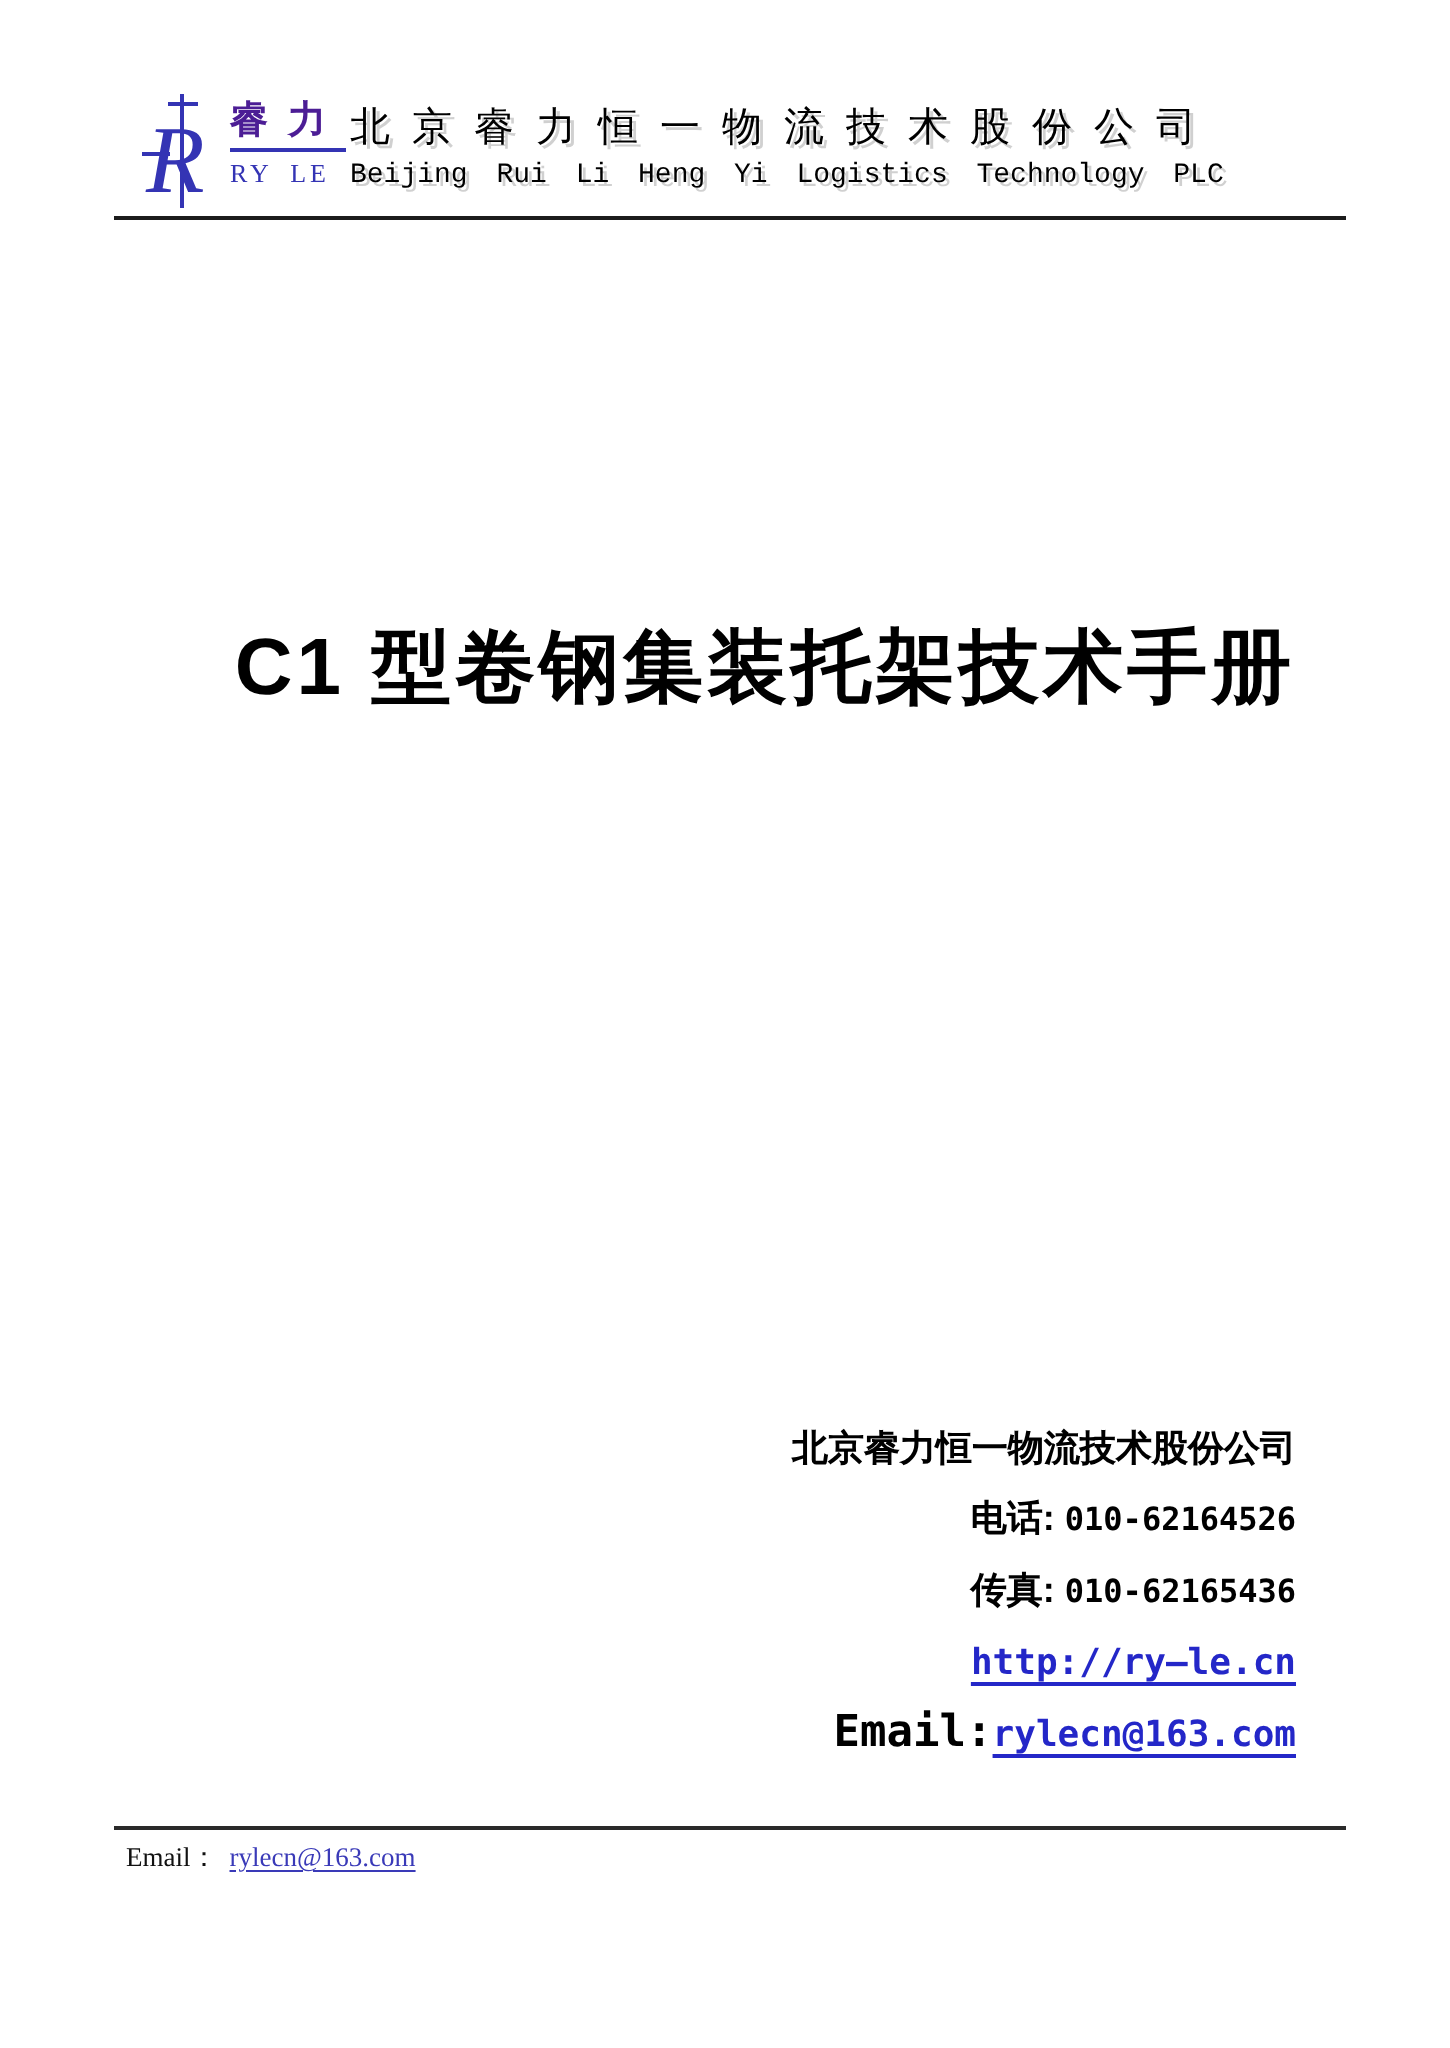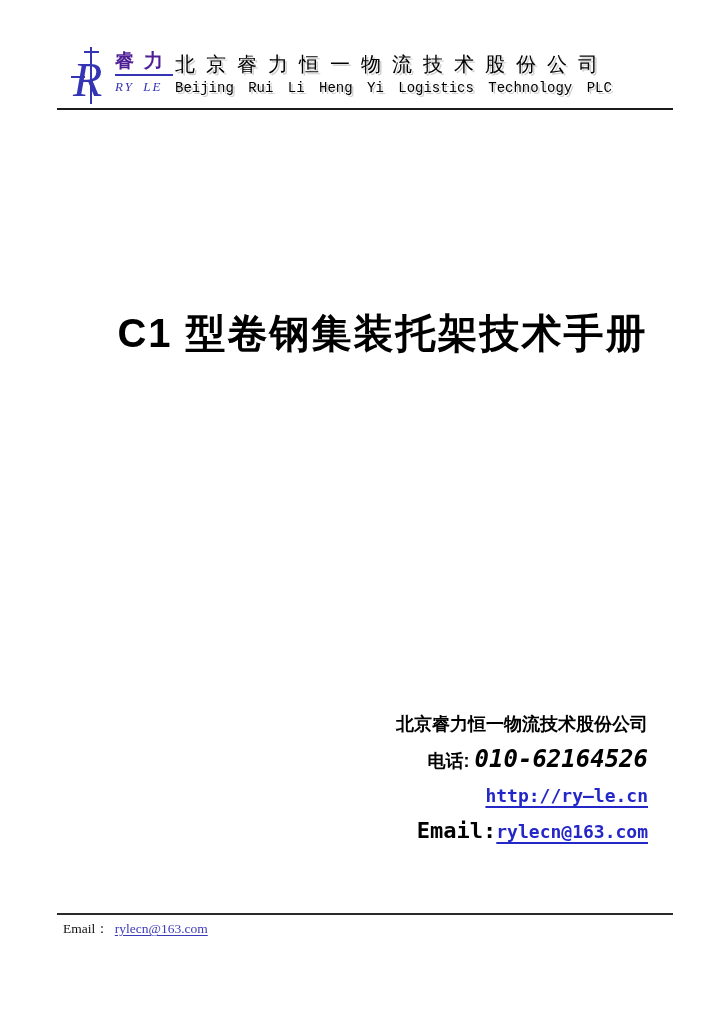--- a/index.html
+++ b/index.html
@@ -31,21 +31,20 @@
     line-height: 20px;
   }
   .logo-en {
     font-size: 13px;
     letter-spacing: 2px;
     word-spacing: 4px;
     color: #3434b4;
     font-family: "Liberation Serif", serif;
     margin-top: 3px;
     white-space: nowrap;
-    font-style: italic;
   }
 
   .company-names { position: absolute; top: 8px; left: 105px; width: 440px; }
   .company-cn {
     font-size: 20px;
     letter-spacing: 11px;
     white-space: nowrap;
     font-weight: 500;
     text-shadow: 2px 2px 0 rgba(150,150,150,0.45);
     line-height: 24px;
@@ -93,22 +92,21 @@
     line-height: 22px;
     white-space: nowrap;
     font-family: "Liberation Sans", sans-serif;
     font-weight: bold;
     font-size: 18px;
     color: #000;
   }
   .contact .mono {
     font-family: "DejaVu Sans Mono", monospace;
     font-weight: bold;
-    font-size: 24px;
-    font-style: italic;
+    font-size: 16px;
   }
   .contact .link {
     color: #2427c8;
     text-decoration: underline;
     text-decoration-thickness: 2px;
     text-underline-offset: 4px;
     font-family: "DejaVu Sans Mono", monospace;
     font-weight: bold;
     font-size: 18px;
     cursor: pointer;
@@ -173,20 +171,23 @@
   <div class="header-rule"></div>
 
   <h1 class="doc-title">C1 型卷钢集装托架技术手册</h1>
 
   <div class="contact">
     <div class="line">北京睿力恒一物流技术股份公司</div>
     <div class="line">
       <span>电话: </span><span class="mono">010-62164526</span>
     </div>
     <div class="line">
+      <span>传真: </span><span class="mono">010-62165436</span>
+    </div>
+    <div class="line">
       <a class="link">http://ry—le.cn</a>
     </div>
     <div class="line">
       <span class="email-label">Email:</span><a class="link">rylecn@163.com</a>
     </div>
   </div>
 
   <div class="footer-rule"></div>
   <div class="page-footer">
     <div class="f-line">

